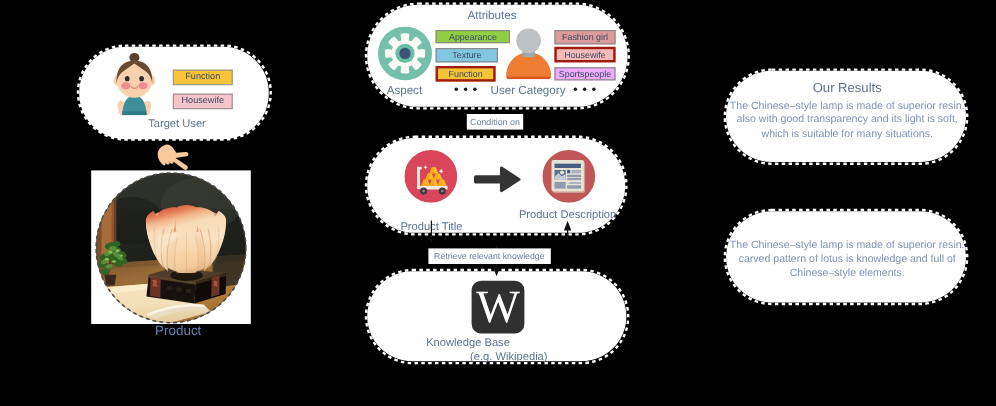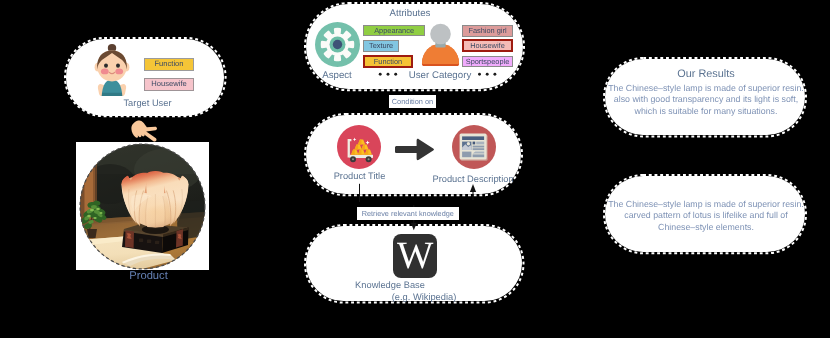--- a/index.html
+++ b/index.html
@@ -293,21 +293,21 @@
   <svg style="position:absolute;left:315px;top:22px;width:45px;height:45px;" viewBox="0 0 45 45">
     <circle cx="22.5" cy="22.5" r="22.5" fill="#74c0ab"></circle>
     <path fill="#fbfbf8" stroke="#fbfbf8" stroke-width="2.4" stroke-linejoin="round" d="M20.06 7.09 A15.60 15.60 0 0 1 24.94 7.09 L24.41 12.48 A10.20 10.20 0 0 1 28.23 14.06 L31.67 9.88 A15.60 15.60 0 0 1 35.12 13.33 L30.94 16.77 A10.20 10.20 0 0 1 32.52 20.59 L37.91 20.06 A15.60 15.60 0 0 1 37.91 24.94 L32.52 24.41 A10.20 10.20 0 0 1 30.94 28.23 L35.12 31.67 A15.60 15.60 0 0 1 31.67 35.12 L28.23 30.94 A10.20 10.20 0 0 1 24.41 32.52 L24.94 37.91 A15.60 15.60 0 0 1 20.06 37.91 L20.59 32.52 A10.20 10.20 0 0 1 16.77 30.94 L13.33 35.12 A15.60 15.60 0 0 1 9.88 31.67 L14.06 28.23 A10.20 10.20 0 0 1 12.48 24.41 L7.09 24.94 A15.60 15.60 0 0 1 7.09 20.06 L12.48 20.59 A10.20 10.20 0 0 1 14.06 16.77 L9.88 13.33 A15.60 15.60 0 0 1 13.33 9.88 L16.77 14.06 A10.20 10.20 0 0 1 20.59 12.48 Z"></path>
     <circle cx="22.5" cy="22.5" r="8.0" fill="#6bbda6"></circle>
     <circle cx="22.5" cy="22.5" r="4.7" fill="#3e5277"></circle>
   </svg>
 
   <div class="tag" style="left:363.1px;top:25.1px;width:62px;height:11.1px;font-size:7.4px;border:1px solid #8b8b8b;background:#90ce43;">
       <span>Appearance</span>
     </div>
-  <div class="tag" style="left:363.1px;top:40.2px;width:36px;height:11.9px;font-size:7.4px;border:1px solid #8b8b8b;background:#82c6e2;">
+  <div class="tag" style="left:363.1px;top:40.2px;width:52px;height:11.9px;font-size:7.4px;border:1px solid #8b8b8b;background:#82c6e2;">
       <span>Texture</span>
     </div>
   <div class="tag" style="left:363.1px;top:55px;width:49.8px;height:12.5px;font-size:7.4px;border:2px solid #9e1b10;background:#f5c335;">
       <span>Function</span>
     </div>
 
   <svg style="position:absolute;left:421px;top:23px;width:39px;height:43px;" viewBox="0 0 39 43">
     <path d="M1.0 40.2 C1.0 29.4 9.3 21.0 19.5 21.0 C29.7 21.0 38.0 29.4 38.0 40.2 L38.0 41.2 C38.0 42.2 37.2 43.0 36.2 43.0 L2.8 43.0 C1.8 43.0 1.0 42.2 1.0 41.2Z" fill="#d9531f"></path>
     <path d="M1.0 40.0 C1.0 29.2 9.3 20.8 19.5 20.8 C29.7 20.8 38.0 29.2 38.0 40.0 C38.0 40.6 37.4 41.0 36.6 41.0 L2.4 41.0 C1.6 41.0 1.0 40.6 1.0 40.0Z" fill="#ef7d34"></path>
     <rect x="14.4" y="16.0" width="10.2" height="8.4" rx="1.2" fill="#99aaac"></rect>
@@ -399,21 +399,21 @@
     <circle cx="16.4" cy="18.8" r="1.7" fill="#e7e4d6"></circle>
     <rect x="20.6" y="16.6" width="2.6" height="2.8" fill="#44587a"></rect>
     <rect x="24.2" y="16.6" width="8.0" height="2.8" fill="#a9b3bf"></rect>
     <rect x="20.6" y="20.6" width="11.6" height="1.9" fill="#8e9cae"></rect>
     <rect x="20.6" y="23.2" width="11.6" height="1.9" fill="#8e9cae"></rect>
     <rect x="10.1" y="26.6" width="9.3" height="5.6" fill="#8e9cae"></rect>
     <path d="M20.6 28.4 L23.4 26.6 L32.2 26.6 L32.2 28.4Z" fill="#a9b3bf"></path>
     <rect x="20.6" y="29.4" width="11.6" height="2.8" fill="#8e9cae"></rect>
   </svg>
 
-  <div class="lbl center" style="left:359.5px;top:172px;font-size:9.3px;">Product Title</div>
+  <div class="lbl center" style="left:359.5px;top:185px;font-size:9.3px;">Product Title</div>
   <div class="lbl center" style="left:473px;top:174.5px;font-size:9.3px;">Product Description</div>
 
   <div class="bubble" style="left:305.5px;top:225.7px;width:216.5px;height:75.6px;border-radius:37.8px;"></div>
   <svg class="scallop" style="left:303.5px;top:223.7px;width:220.5px;height:79.6px;">
     <rect x="1" y="1" width="218.5" height="77.6" rx="38.8" ry="38.8" fill="none" stroke="#fff" stroke-width="2" stroke-dasharray="2.9 2.8"></rect>
   </svg>
 
   <svg style="position:absolute;left:350px;top:180px;width:140px;height:55px;overflow:visible;">
     <line x1="9.5" y1="3.8" x2="9.5" y2="22" stroke="#121212" stroke-width="1.05"></line>
     <line x1="63.8" y1="25" x2="63.8" y2="45.5" stroke="#121212" stroke-width="1.05"></line>
@@ -443,17 +443,17 @@
     <div>also with good transparency and its light is soft,</div>
     <div>which is suitable for many situations.</div>
   </div>
 
   <div class="bubble" style="left:605.1px;top:176.2px;width:200px;height:76.3px;border-radius:38.1px;"></div>
   <svg class="scallop" style="left:603.1px;top:174.2px;width:204px;height:80.3px;">
     <rect x="1" y="1" width="202" height="78.3" rx="39.1" ry="39.1" fill="none" stroke="#fff" stroke-width="2" stroke-dasharray="2.9 2.8"></rect>
   </svg>
   <div class="para" style="left:600px;top:198.5px;width:212px;font-size:8.8px;line-height:11.5px;">
     <div>The Chinese–style lamp is made of superior resin.</div>
-    <div>carved pattern of lotus is lifelike and full of</div>
+    <div>carved pattern of lotus is knowledge and full of</div>
     <div>Chinese–style elements.</div>
   </div>
 
 </div>
 
 </body></html>

